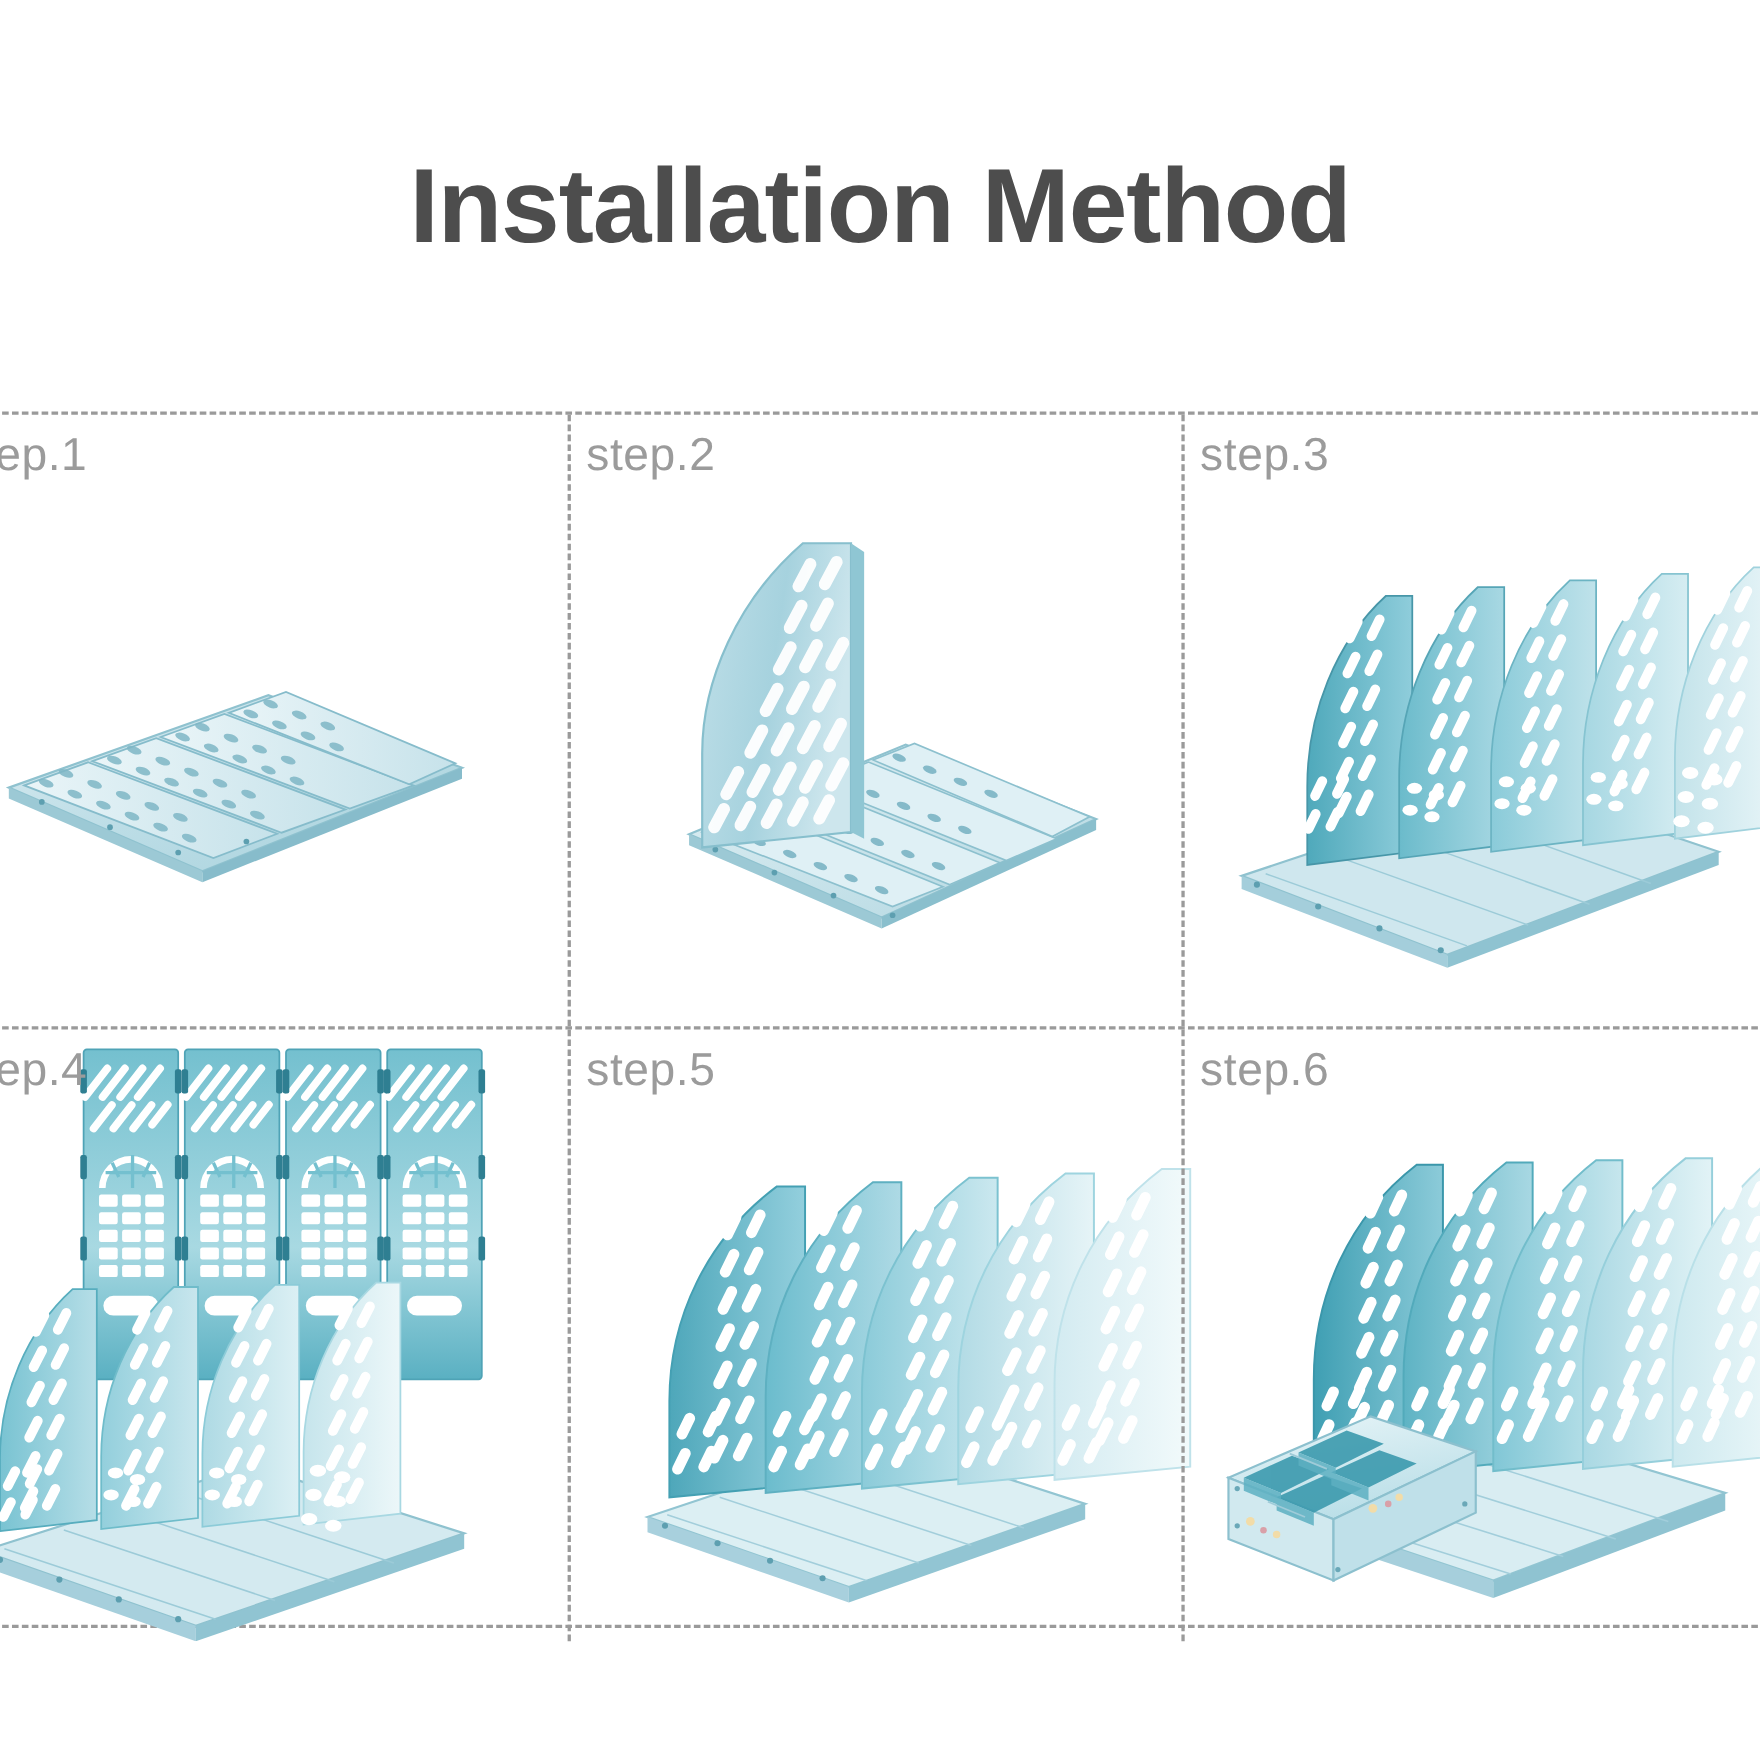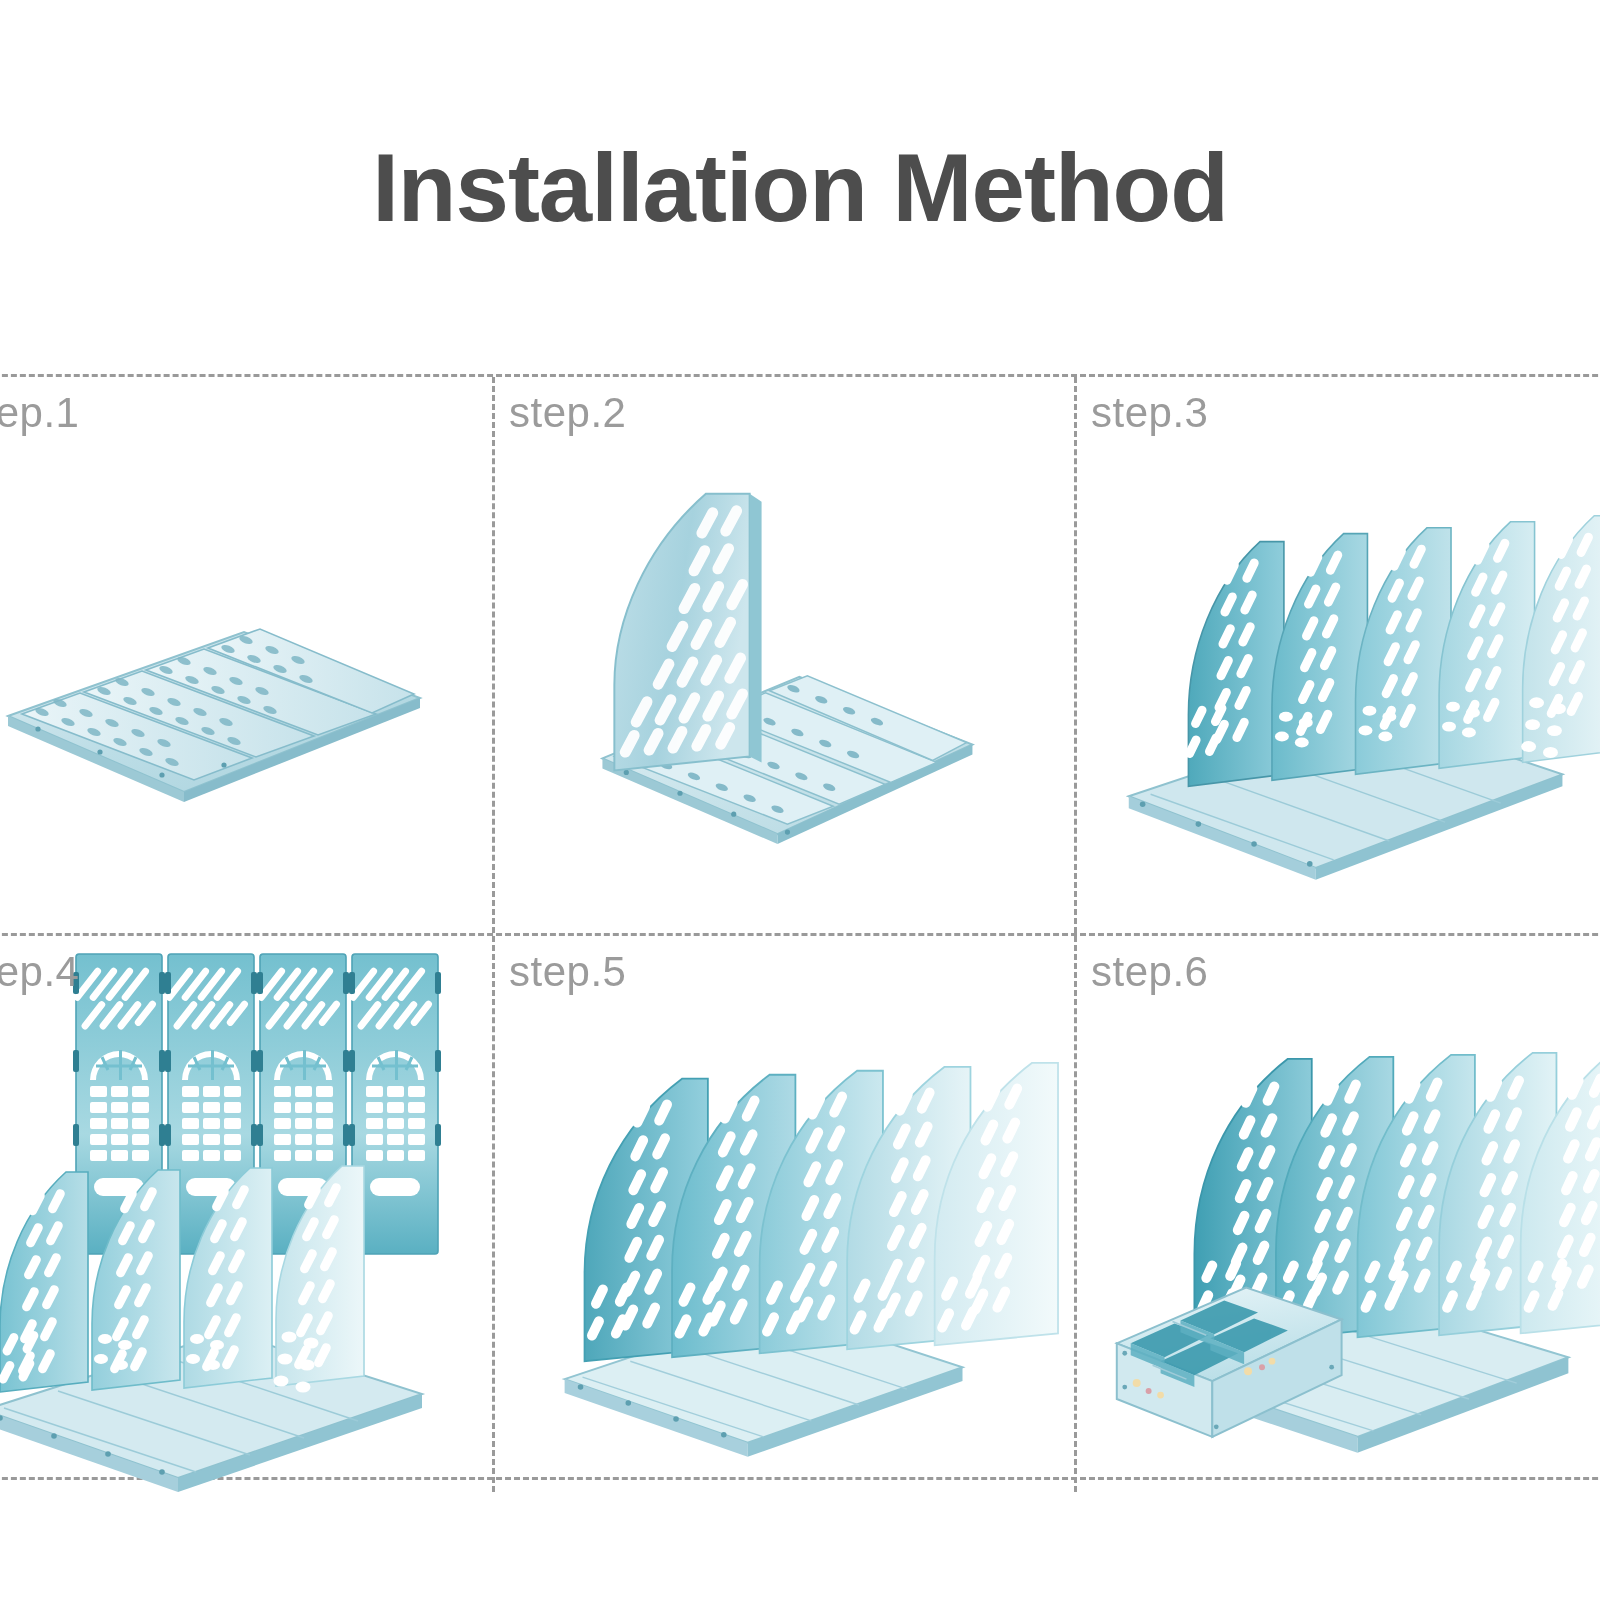--- a/index.html
+++ b/index.html
@@ -43,21 +43,21 @@
   .row.r1 { top:0; }
   .row.r2 { top:556px; border-top:3px dashed #9a9a9a; }
 
   .cell {
     position:absolute;
     top:0;
     height:556px;
     width:568px;
   }
   .cell.c1 { left:0; }
-  .cell.c2 { left:544px;  border-left:3px dashed #9a9a9a; }
+  .cell.c2 { left:568px;  border-left:3px dashed #9a9a9a; }
   .cell.c3 { left:1126px; border-left:3px dashed #9a9a9a; }
 
   .step-label {
     position:absolute;
     left:14px;
     top:12px;
     font-size:42px;
     font-weight:400;
     color:#9b9b9b;
     letter-spacing:0.5px;

